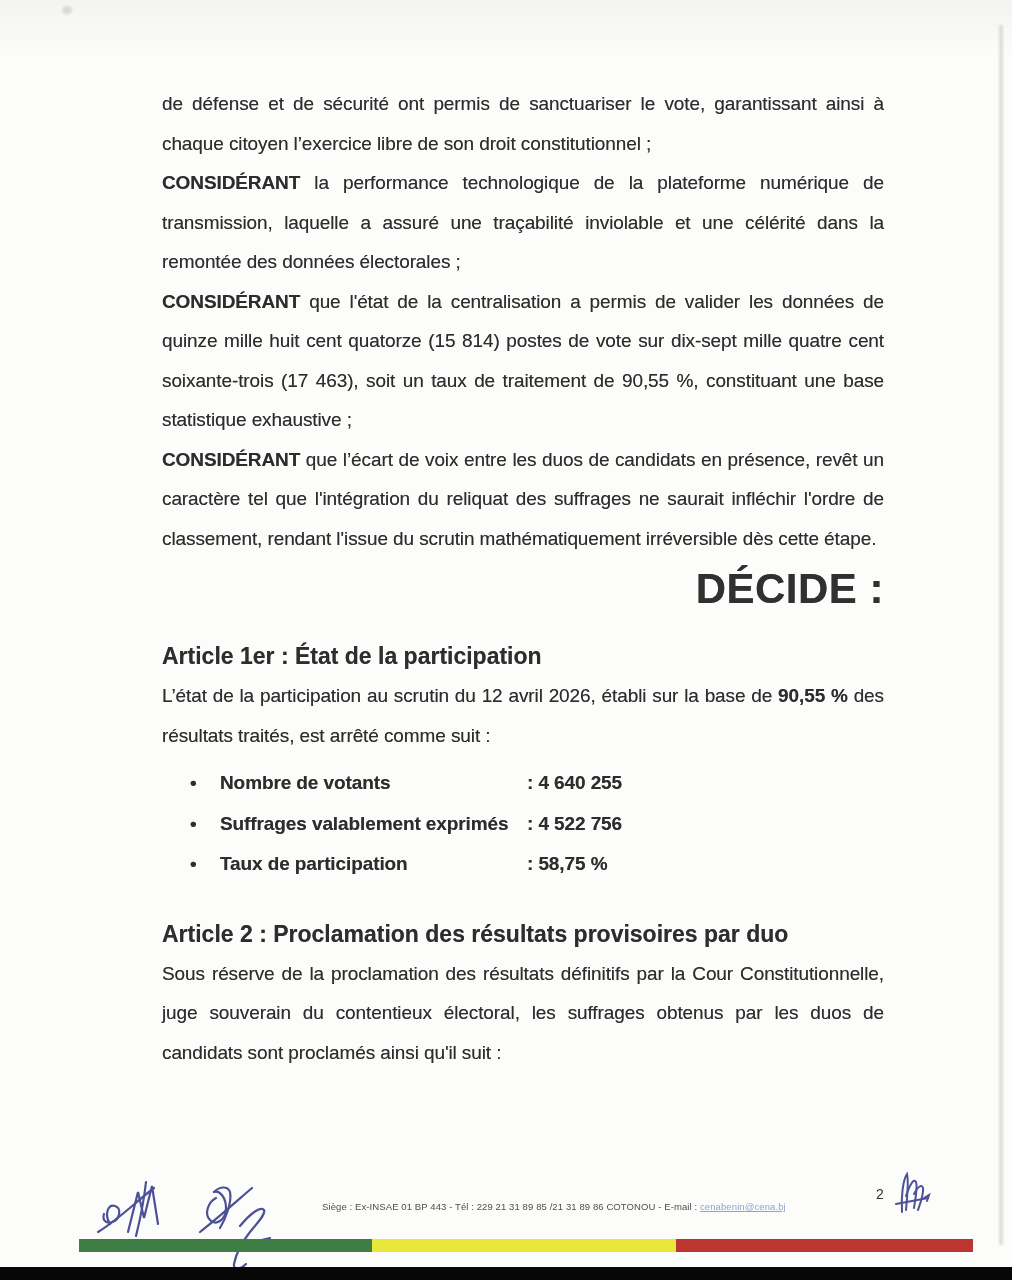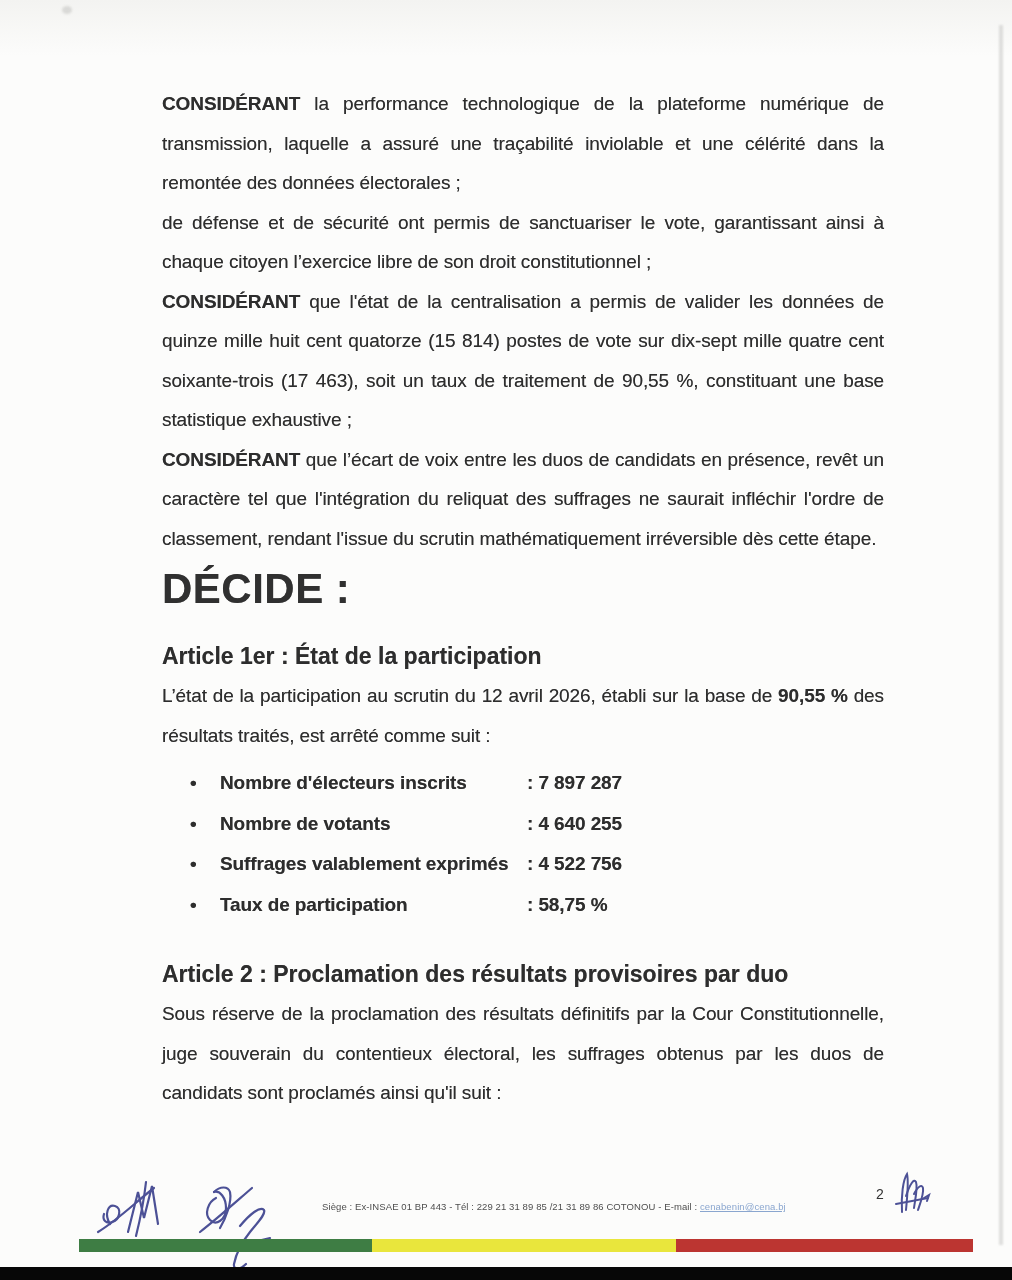--- a/index.html
+++ b/index.html
@@ -20,21 +20,21 @@
   p{margin:0;}
   .body-text{
     font-size:19px; line-height:39.5px; text-align:justify;
     letter-spacing:-0.1px;
     text-shadow:0 0 .4px rgba(45,45,45,.55);
   }
   .lead-bold{font-weight:bold;}
   b,.bold{font-weight:bold;}
 
   .decide{
-    margin:4px 0 0; text-align:left;
+    margin:4px 0 0; text-align:right;
     font-size:42px; font-weight:bold; line-height:54px; color:#303030;
     letter-spacing:.5px; text-shadow:0 0 .5px rgba(45,45,45,.6);
   }
   .article-heading{
     margin:26px 0 0; font-size:23px; font-weight:bold; line-height:28px;
     text-shadow:0 0 .4px rgba(45,45,45,.55);
   }
   .article-intro{margin-top:6px;}
 
   ul.stats{list-style:none; margin:17px 0 0; padding:0;}
@@ -76,39 +76,35 @@
 <body>
 
 <div class="page">
 
   <div class="scan-top-shade"></div>
   <div class="scan-artifact"></div>
   <div class="scan-edge-right"></div>
 
   <div class="content">
 
+    <p class="body-text">de défense et de sécurité ont permis de sanctuariser le vote, garantissant ainsi à chaque citoyen l’exercice libre de son droit constitutionnel ;</p>
+
     <p class="body-text"><span class="lead-bold">CONSIDÉRANT</span><span> la performance technologique de la plateforme numérique de transmission, laquelle a assuré une traçabilité inviolable et une célérité dans la remontée des données électorales ;</span></p>
-
-    <p class="body-text">de défense et de sécurité ont permis de sanctuariser le vote, garantissant ainsi à chaque citoyen l’exercice libre de son droit constitutionnel ;</p>
 
     <p class="body-text"><span class="lead-bold">CONSIDÉRANT</span><span> que l'état de la centralisation a permis de valider les données de quinze mille huit cent quatorze (15 814) postes de vote sur dix-sept mille quatre cent soixante-trois (17 463), soit un taux de traitement de 90,55 %, constituant une base statistique exhaustive ;</span></p>
 
     <p class="body-text"><span class="lead-bold">CONSIDÉRANT</span><span> que l’écart de voix entre les duos de candidats en présence, revêt un caractère tel que l'intégration du reliquat des suffrages ne saurait infléchir l'ordre de classement, rendant l'issue du scrutin mathématiquement irréversible dès cette étape.</span></p>
 
     <h1 class="decide">DÉCIDE :</h1>
 
     <h2 class="article-heading">Article 1er : État de la participation</h2>
 
     <p class="body-text article-intro"><span>L’état de la participation au scrutin du 12 avril 2026, établi sur la base de </span><span class="bold">90,55 %</span><span> des résultats traités, est arrêté comme suit :</span></p>
 
     <ul class="stats">
-      <li>
-        <span class="stat-label">Nombre d'électeurs inscrits</span>
-        <span class="stat-value">: 7 897 287</span>
-      </li>
       <li>
         <span class="stat-label">Nombre de votants</span>
         <span class="stat-value">: 4 640 255</span>
       </li>
       <li>
         <span class="stat-label">Suffrages valablement exprimés</span>
         <span class="stat-value">: 4 522 756</span>
       </li>
       <li>
         <span class="stat-label">Taux de participation</span>

